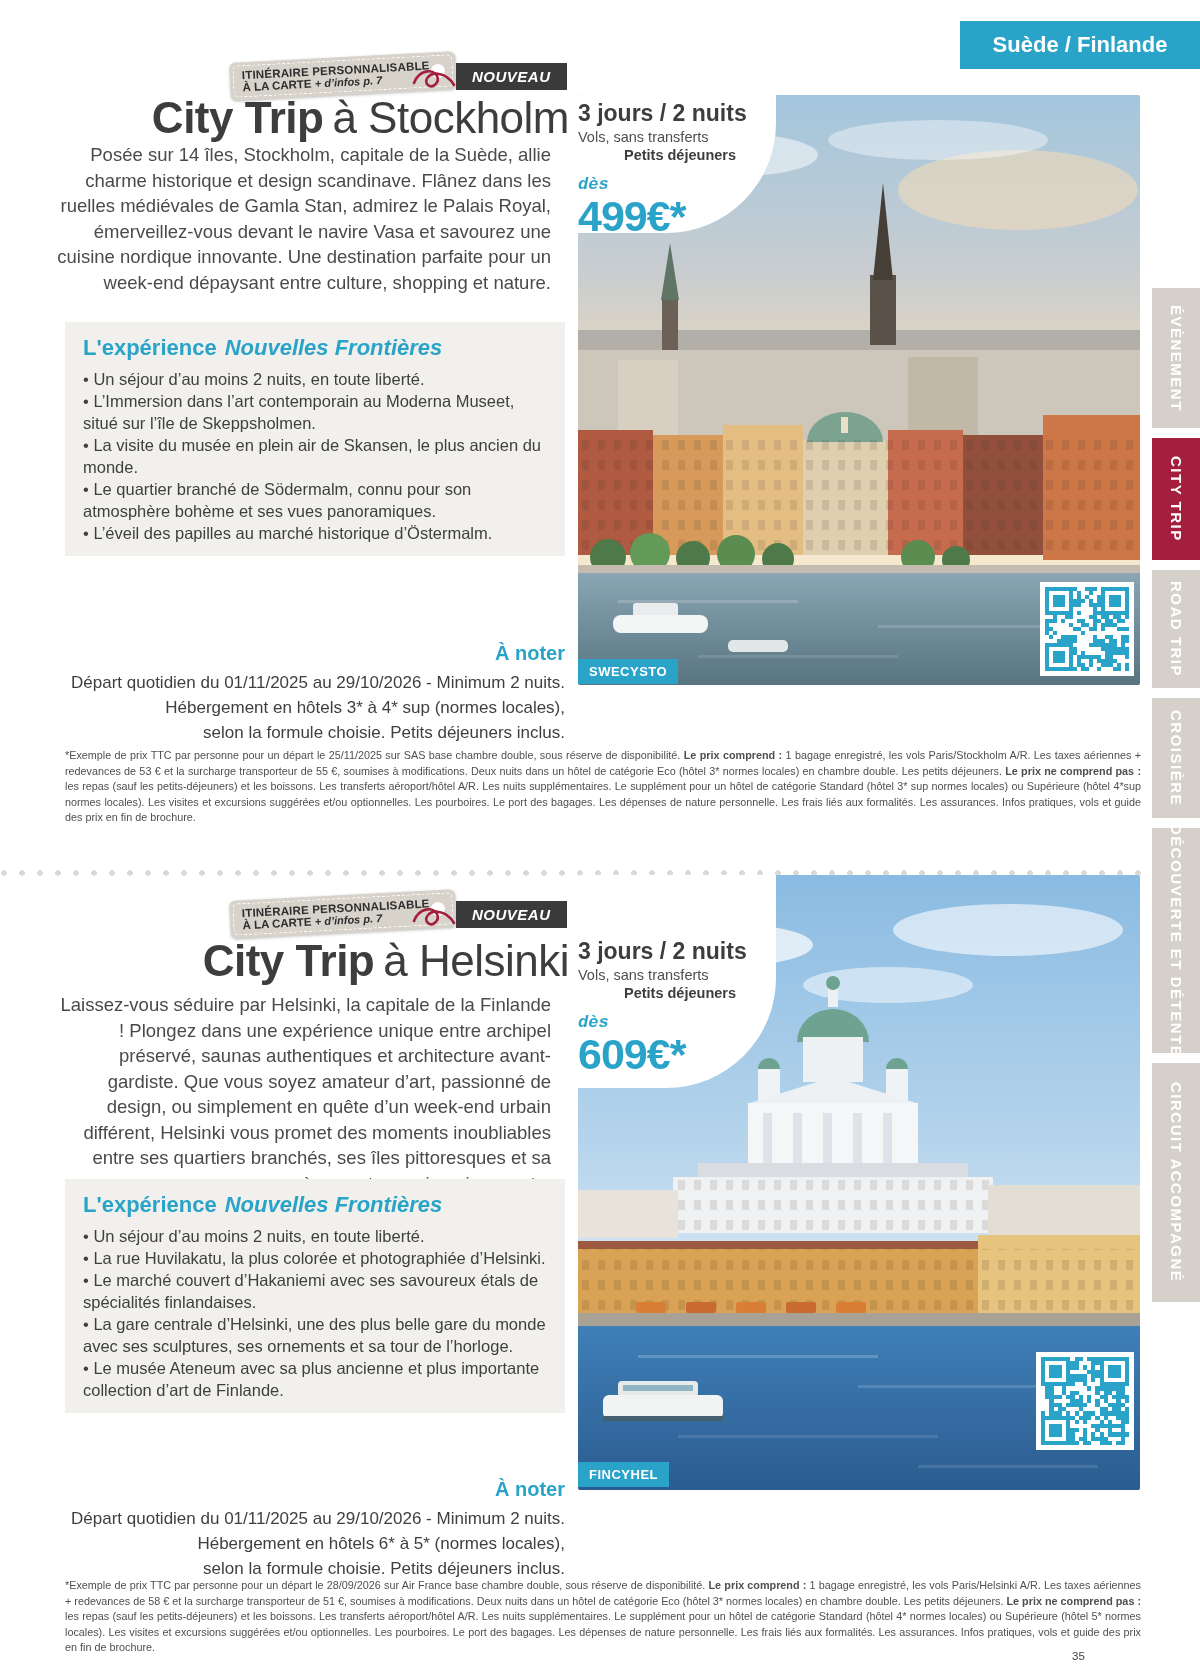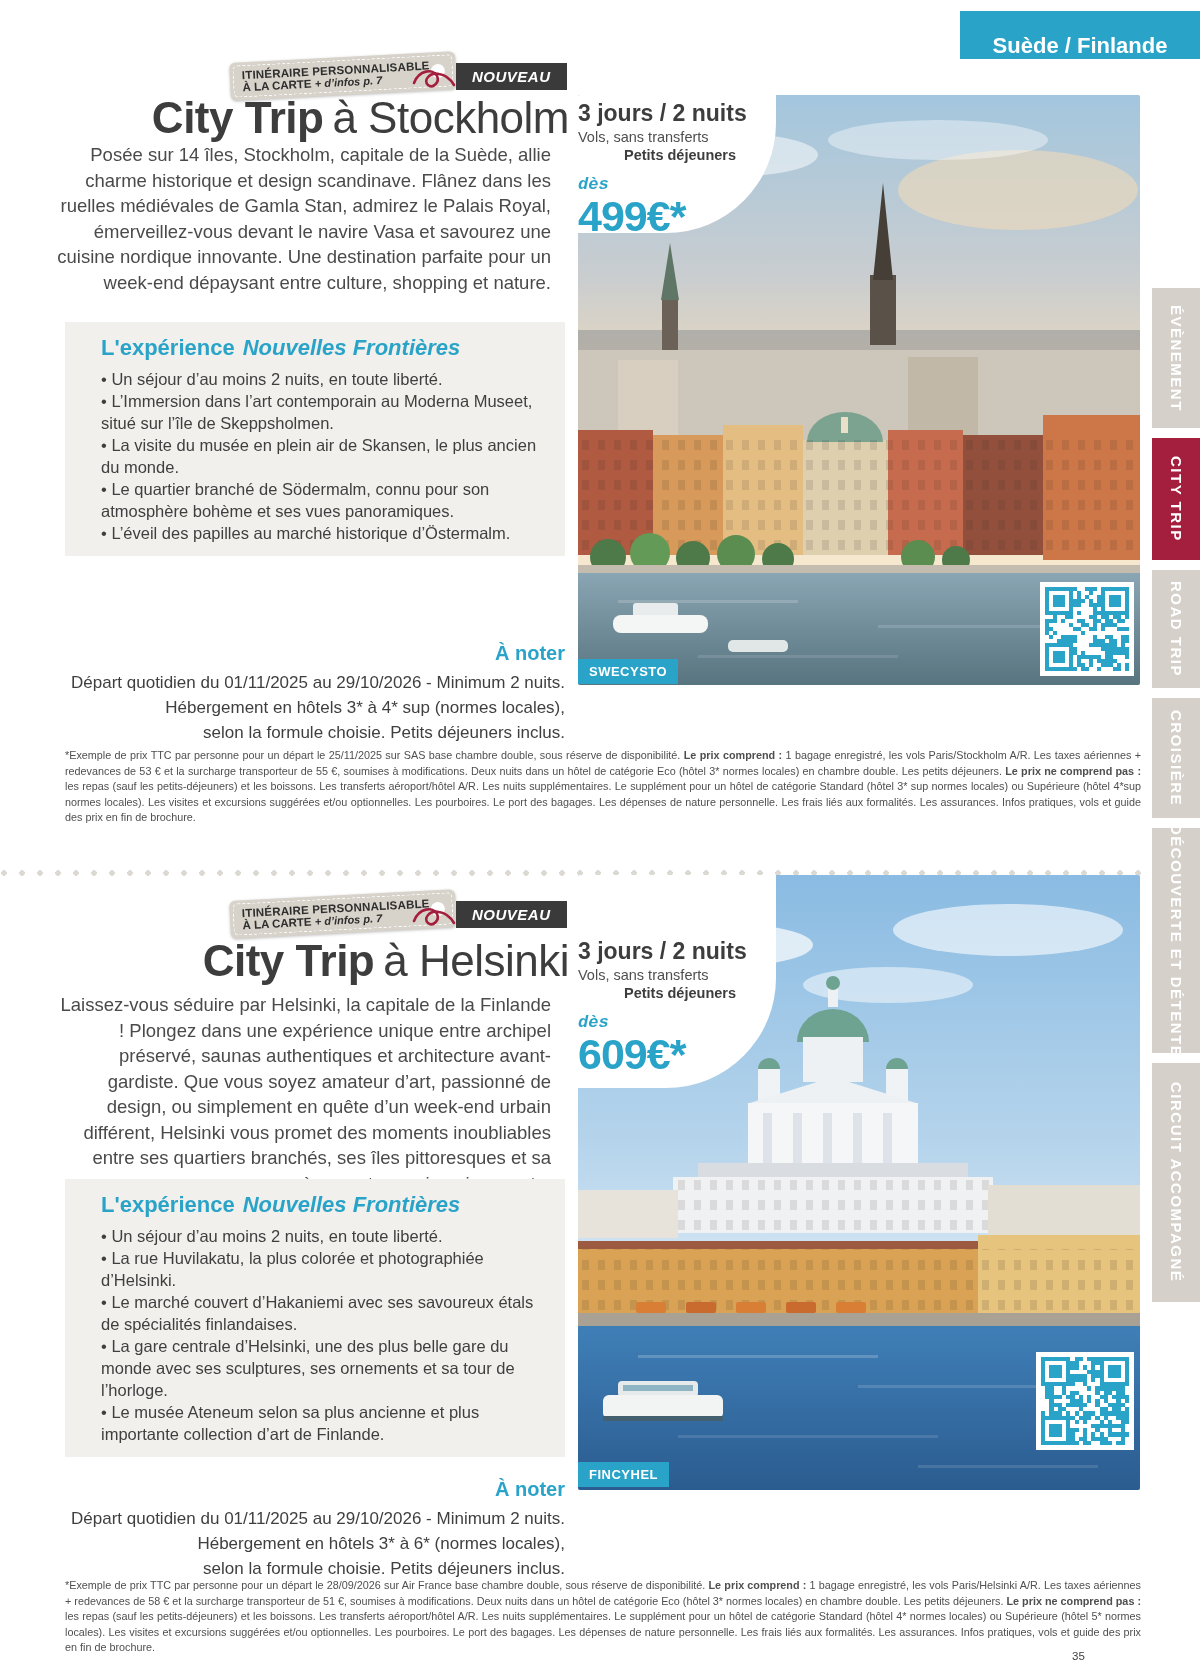--- a/index.html
+++ b/index.html
@@ -5,22 +5,22 @@
   :root{
     --accent:#2aa3c8; --tab-active:#a41e3e; --tab-inactive:#d5d1ca;
     --badge-bg:#3a3a3a; --tag-bg:#d7d3ca; --panel-bg:#f1f0ed;
     --text-dark:#3d3d3d; --text-body:#4a4a4a; --fineprint:#4f4f4f; --string:#a41e3e;
   }
   html,body{margin:0;padding:0;background:#fff;}
   .page{position:relative;width:1200px;height:1680px;background:#fff;overflow:hidden;
         font-family:"Liberation Sans",sans-serif;}
 
   
-  .region-header{position:absolute;top:11px;right:0;width:240px;height:48px;background:var(--accent);
-    color:#fff;font-size:22px;font-weight:bold;display:flex;align-items:flex-end;justify-content:center;}
+  .region-header{position:absolute;top:21px;right:0;width:240px;height:48px;background:var(--accent);
+    color:#fff;font-size:22px;font-weight:bold;display:flex;align-items:center;justify-content:center;}
 
   
   .tab{position:absolute;right:0;width:48px;display:flex;align-items:center;justify-content:center;
        background:var(--tab-inactive);color:#fff;}
   .tab span{writing-mode:vertical-rl;font-size:15px;font-weight:bold;letter-spacing:1.5px;white-space:nowrap;}
   .tab.active{background:var(--tab-active);}
 
   
   .tag{position:absolute;width:178px;background:var(--tag-bg);border-radius:6px;padding:7px 36px 7px 12px;
        transform:rotate(-3deg);box-shadow:0 1px 3px rgba(0,0,0,.25);z-index:6;}
@@ -35,21 +35,21 @@
   .badge{position:absolute;background:var(--badge-bg);color:#fff;font-style:italic;font-weight:bold;
          font-size:15px;letter-spacing:.5px;padding:5px 16px;z-index:6;}
 
   .title{position:absolute;left:64px;width:505px;text-align:right;font-size:44px;color:var(--text-dark);
          letter-spacing:-.5px;white-space:nowrap;}
   .title .b{font-weight:800;}
   .title .r{font-weight:500;margin-left:9px;}
 
   .desc{position:absolute;left:51px;width:500px;text-align:right;font-size:18.5px;line-height:25.5px;color:var(--text-body);}
 
-  .panel{position:absolute;left:65px;width:500px;background:var(--panel-bg);box-sizing:border-box;padding:13px 16px 12px 36px;}
+  .panel{position:absolute;left:65px;width:500px;background:var(--panel-bg);box-sizing:border-box;padding:13px 16px 12px 18px;}
   .exp-head{font-size:22px;font-weight:800;color:var(--accent);}
   .exp-head .it{font-style:italic;margin-left:8px;}
   .bullets{list-style:none;margin:7px 0 0;padding:0;font-size:16.5px;line-height:22px;color:#3f3f3f;}
   .bullets li::before{content:"\2022\00a0";}
 
   .note{position:absolute;left:65px;width:500px;text-align:right;}
   .note-head{font-size:20px;font-weight:800;color:var(--accent);margin-bottom:5px;}
   .note-lines div{font-size:17px;line-height:25px;color:#3f3f3f;}
 
   .fineprint{position:absolute;left:65px;width:1076px;font-size:10.8px;line-height:15.5px;
@@ -486,29 +486,29 @@
 
   <div class="panel" style="top:1179px;min-height:230px;">
     <div class="exp-head">
       <span>L'expérience</span><span class="it">Nouvelles Frontières</span>
     </div>
     <ul class="bullets">
         <li>Un séjour d’au moins 2 nuits, en toute liberté.</li>
         <li>La rue Huvilakatu, la plus colorée et photographiée d’Helsinki.</li>
         <li>Le marché couvert d’Hakaniemi avec ses savoureux étals de spécialités finlandaises.</li>
         <li>La gare centrale d’Helsinki, une des plus belle gare du monde avec ses sculptures, ses ornements et sa tour de l’horloge.</li>
-        <li>Le musée Ateneum selon sa plus ancienne et plus importante collection d’art de Finlande.</li>
+        <li>Le musée Ateneum avec sa plus ancienne et plus importante collection d’art de Finlande.</li>
       </ul>
   </div>
 
   <div class="note" style="top:1478px;">
     <div class="note-head">À noter</div>
     <div class="note-lines">
         <div>Départ quotidien du 01/11/2025 au 29/10/2026 - Minimum 2 nuits.</div>
-        <div>Hébergement en hôtels 3* à 6* (normes locales),</div>
+        <div>Hébergement en hôtels 6* à 5* (normes locales),</div>
         <div>selon la formule choisie. Petits déjeuners inclus.</div>
       </div>
   </div>
 
   <div class="fineprint" style="top:1578px;"><span>*Exemple de prix TTC par personne pour un départ le 28/09/2026 sur Air France base chambre double, sous réserve de disponibilité. </span><span class="fp-b">Le prix comprend : </span><span>1 bagage enregistré, les vols Paris/Helsinki A/R. Les taxes aériennes + redevances de 58 € et la surcharge transporteur de 51 €, soumises à modifications. Deux nuits dans un hôtel de catégorie Eco (hôtel 3* normes locales) en chambre double. Les petits déjeuners. </span><span class="fp-b">Le prix ne comprend pas : </span><span>les repas (sauf les petits-déjeuners) et les boissons. Les transferts aéroport/hôtel A/R. Les nuits supplémentaires. Le supplément pour un hôtel de catégorie Standard (hôtel 4* normes locales) ou Supérieure (hôtel 5* normes locales). Les visites et excursions suggérées et/ou optionnelles. Les pourboires. Le port des bagages. Les dépenses de nature personnelle. Les frais liés aux formalités. Les assurances. Infos pratiques, vols et guide des prix en fin de brochure.</span></div>
 
   <div class="offer" style="top:938px;">
     <div class="duration">3 jours / 2 nuits</div>
     <div class="sub">Vols, sans transferts</div>
     <div class="sub bold">Petits déjeuners</div>

